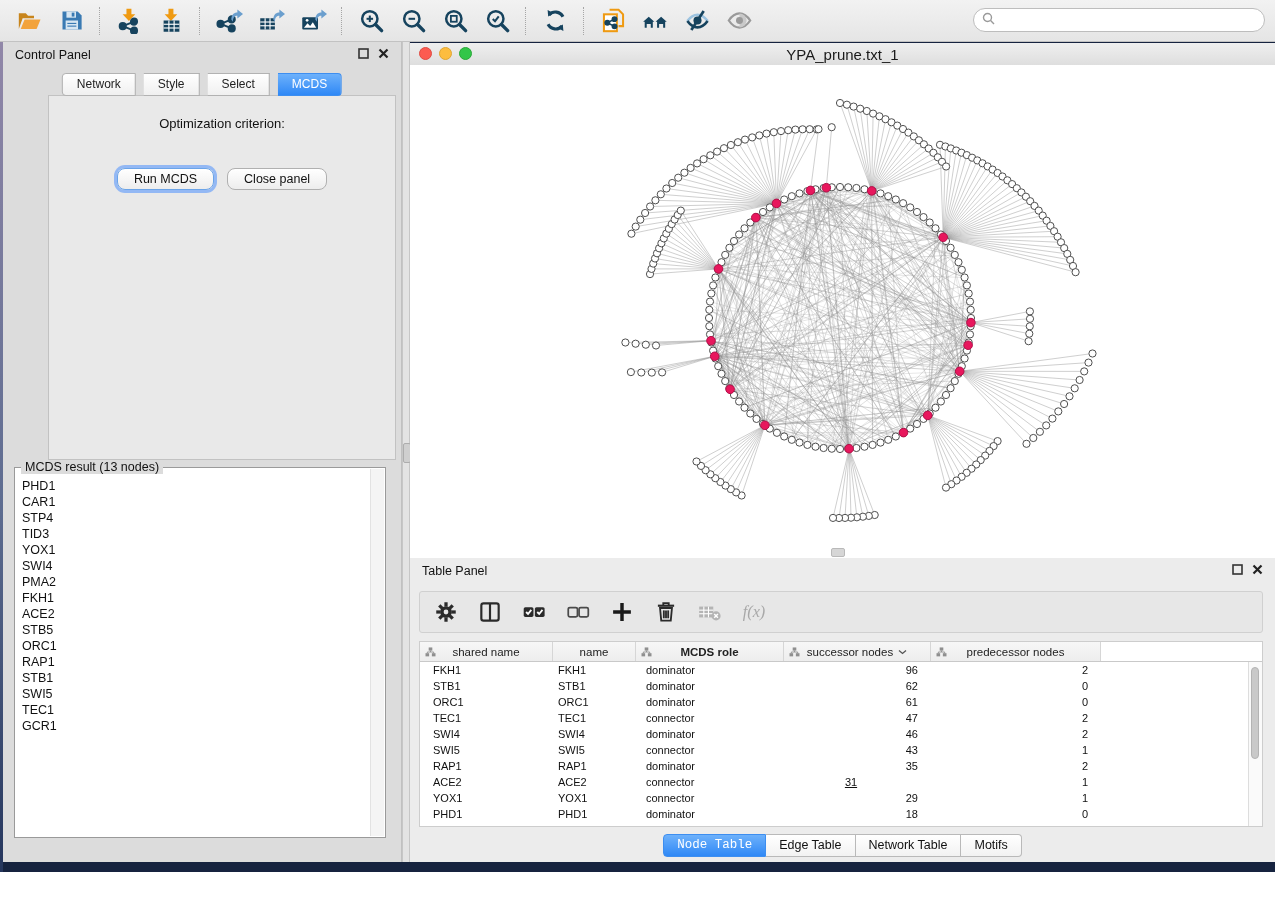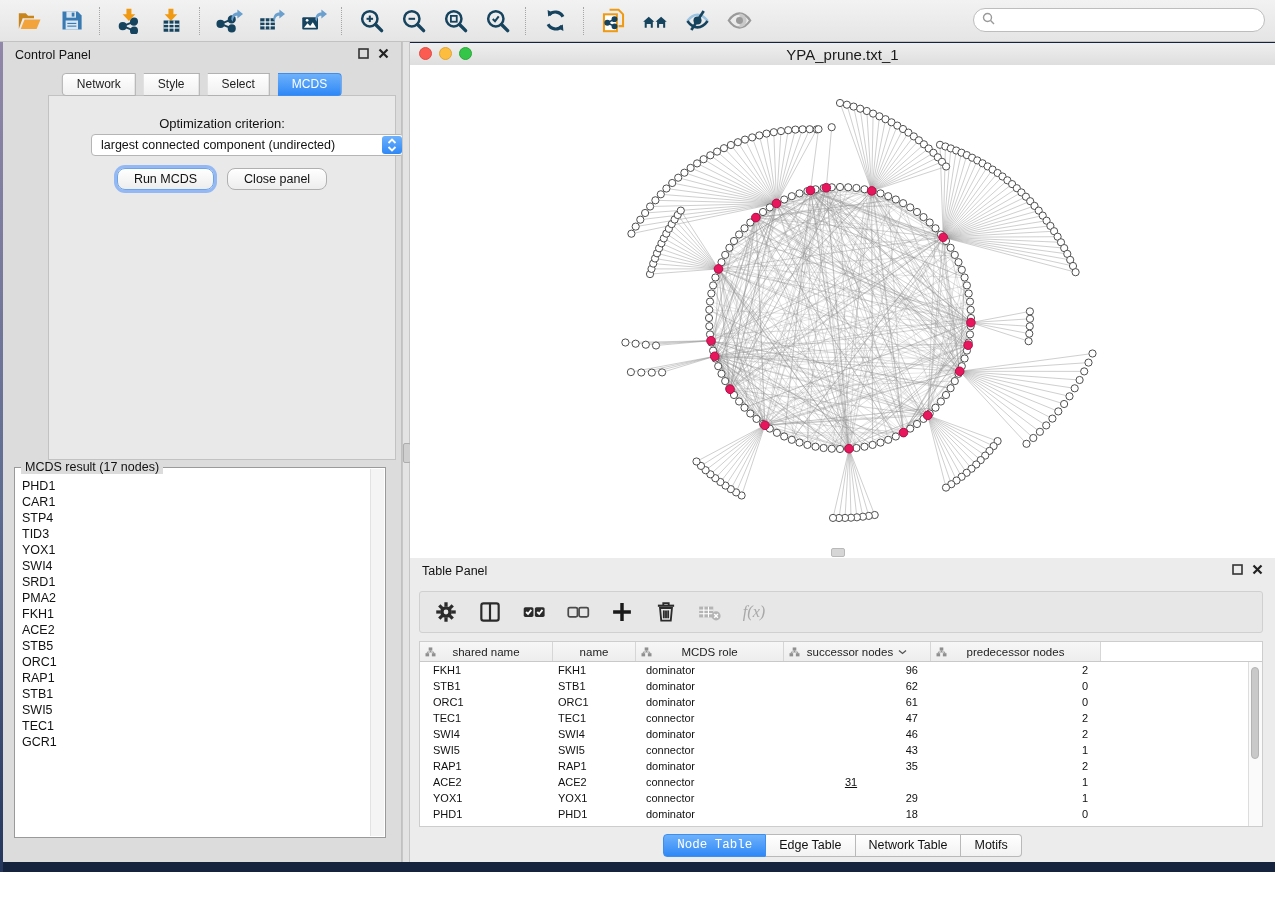--- a/index.html
+++ b/index.html
@@ -269,44 +269,34 @@
       </span>
     </div>
     <div class="seg-tabs">
         <span class="seg-tab">Network</span>
         <span class="seg-tab">Style</span>
         <span class="seg-tab">Select</span>
         <span class="seg-tab selected">MCDS</span>
       </div>
     <div class="cp-content">
       <div class="opt-label">Optimization criterion:</div>
-      <div class="select">
-        <span>largest connected component (undirected)</span>
-        <span class="stepper">
-            <svg width="10" height="14" viewBox="0 0 10 14">
-              <path d="M1.5 5L5 1.5 8.5 5" fill="none" stroke="#fff" stroke-width="1.8"></path>
-              <path d="M1.5 9L5 12.5 8.5 9" fill="none" stroke="#fff" stroke-width="1.8"></path>
-            </svg>
-          </span>
-      </div>
       <div class="btn-row">
         <button class="btn focused">Run MCDS</button>
         <button class="btn">Close panel</button>
       </div>
     </div>
     <div class="result-box">
-      <div class="result-legend">MCDS result (17 nodes)</div>
+      <div class="result-legend">MCDS result (13 nodes)</div>
       <div class="result-list">
           <div>PHD1</div>
           <div>CAR1</div>
           <div>STP4</div>
           <div>TID3</div>
           <div>YOX1</div>
           <div>SWI4</div>
-          <div>SRD1</div>
           <div>PMA2</div>
           <div>FKH1</div>
           <div>ACE2</div>
           <div>STB5</div>
           <div>ORC1</div>
           <div>RAP1</div>
           <div>STB1</div>
           <div>SWI5</div>
           <div>TEC1</div>
           <div>GCR1</div>
@@ -1255,21 +1245,21 @@
                 <rect x="0.5" y="6.8" width="4" height="3.5"></rect>
                 <rect x="7.5" y="6.8" width="4" height="3.5"></rect>
               </g>
               <path d="M6 4v1.5M2.5 6.8V5.5h7v1.3" fill="none" stroke="#8f8f8f" stroke-width="1"></path>
             </svg>
             <span>shared name</span>
           </div>
           <div class="t-cell-h" style="width: 83px;">
             <span>name</span>
           </div>
-          <div class="t-cell-h" style="width: 148px;">
+          <div class="t-cell-h" style="width: 148px; font-weight: bold;">
             <svg class="org" width="11" height="10" viewBox="0 0 12 11">
               <g fill="#8f8f8f">
                 <rect x="4" y="0.5" width="4" height="3.5"></rect>
                 <rect x="0.5" y="6.8" width="4" height="3.5"></rect>
                 <rect x="7.5" y="6.8" width="4" height="3.5"></rect>
               </g>
               <path d="M6 4v1.5M2.5 6.8V5.5h7v1.3" fill="none" stroke="#8f8f8f" stroke-width="1"></path>
             </svg>
             <span>MCDS role</span>
           </div>

